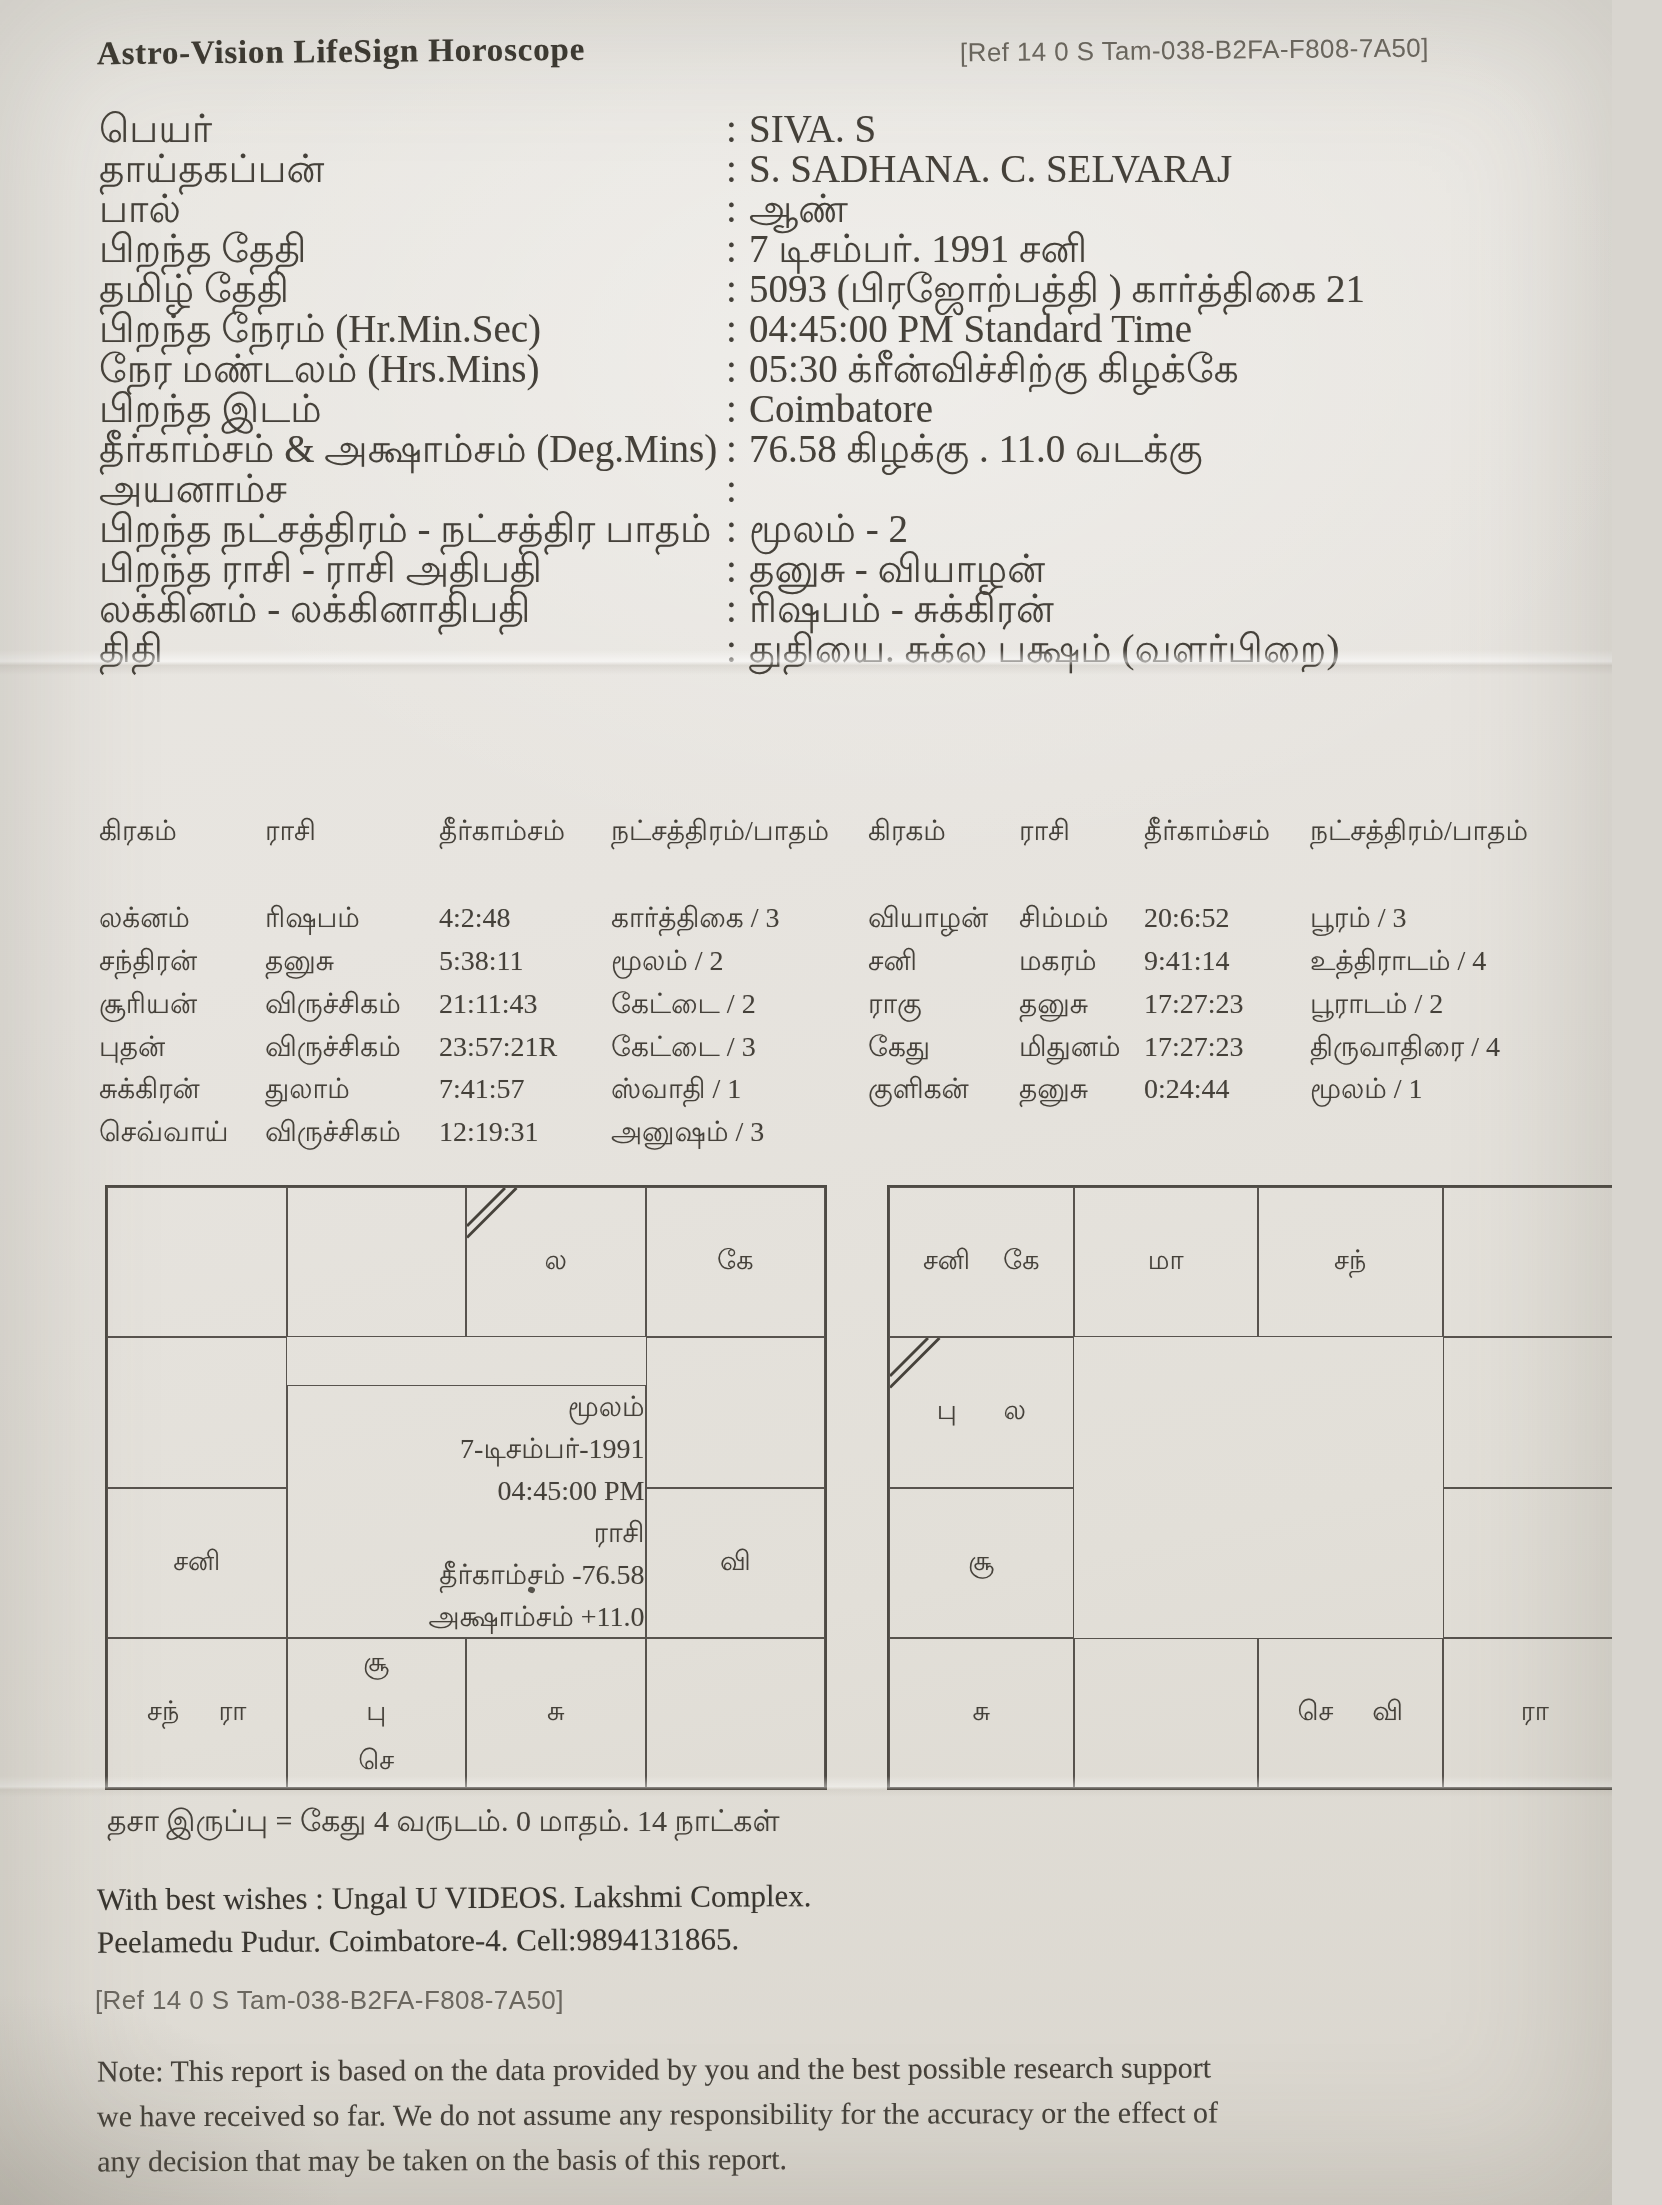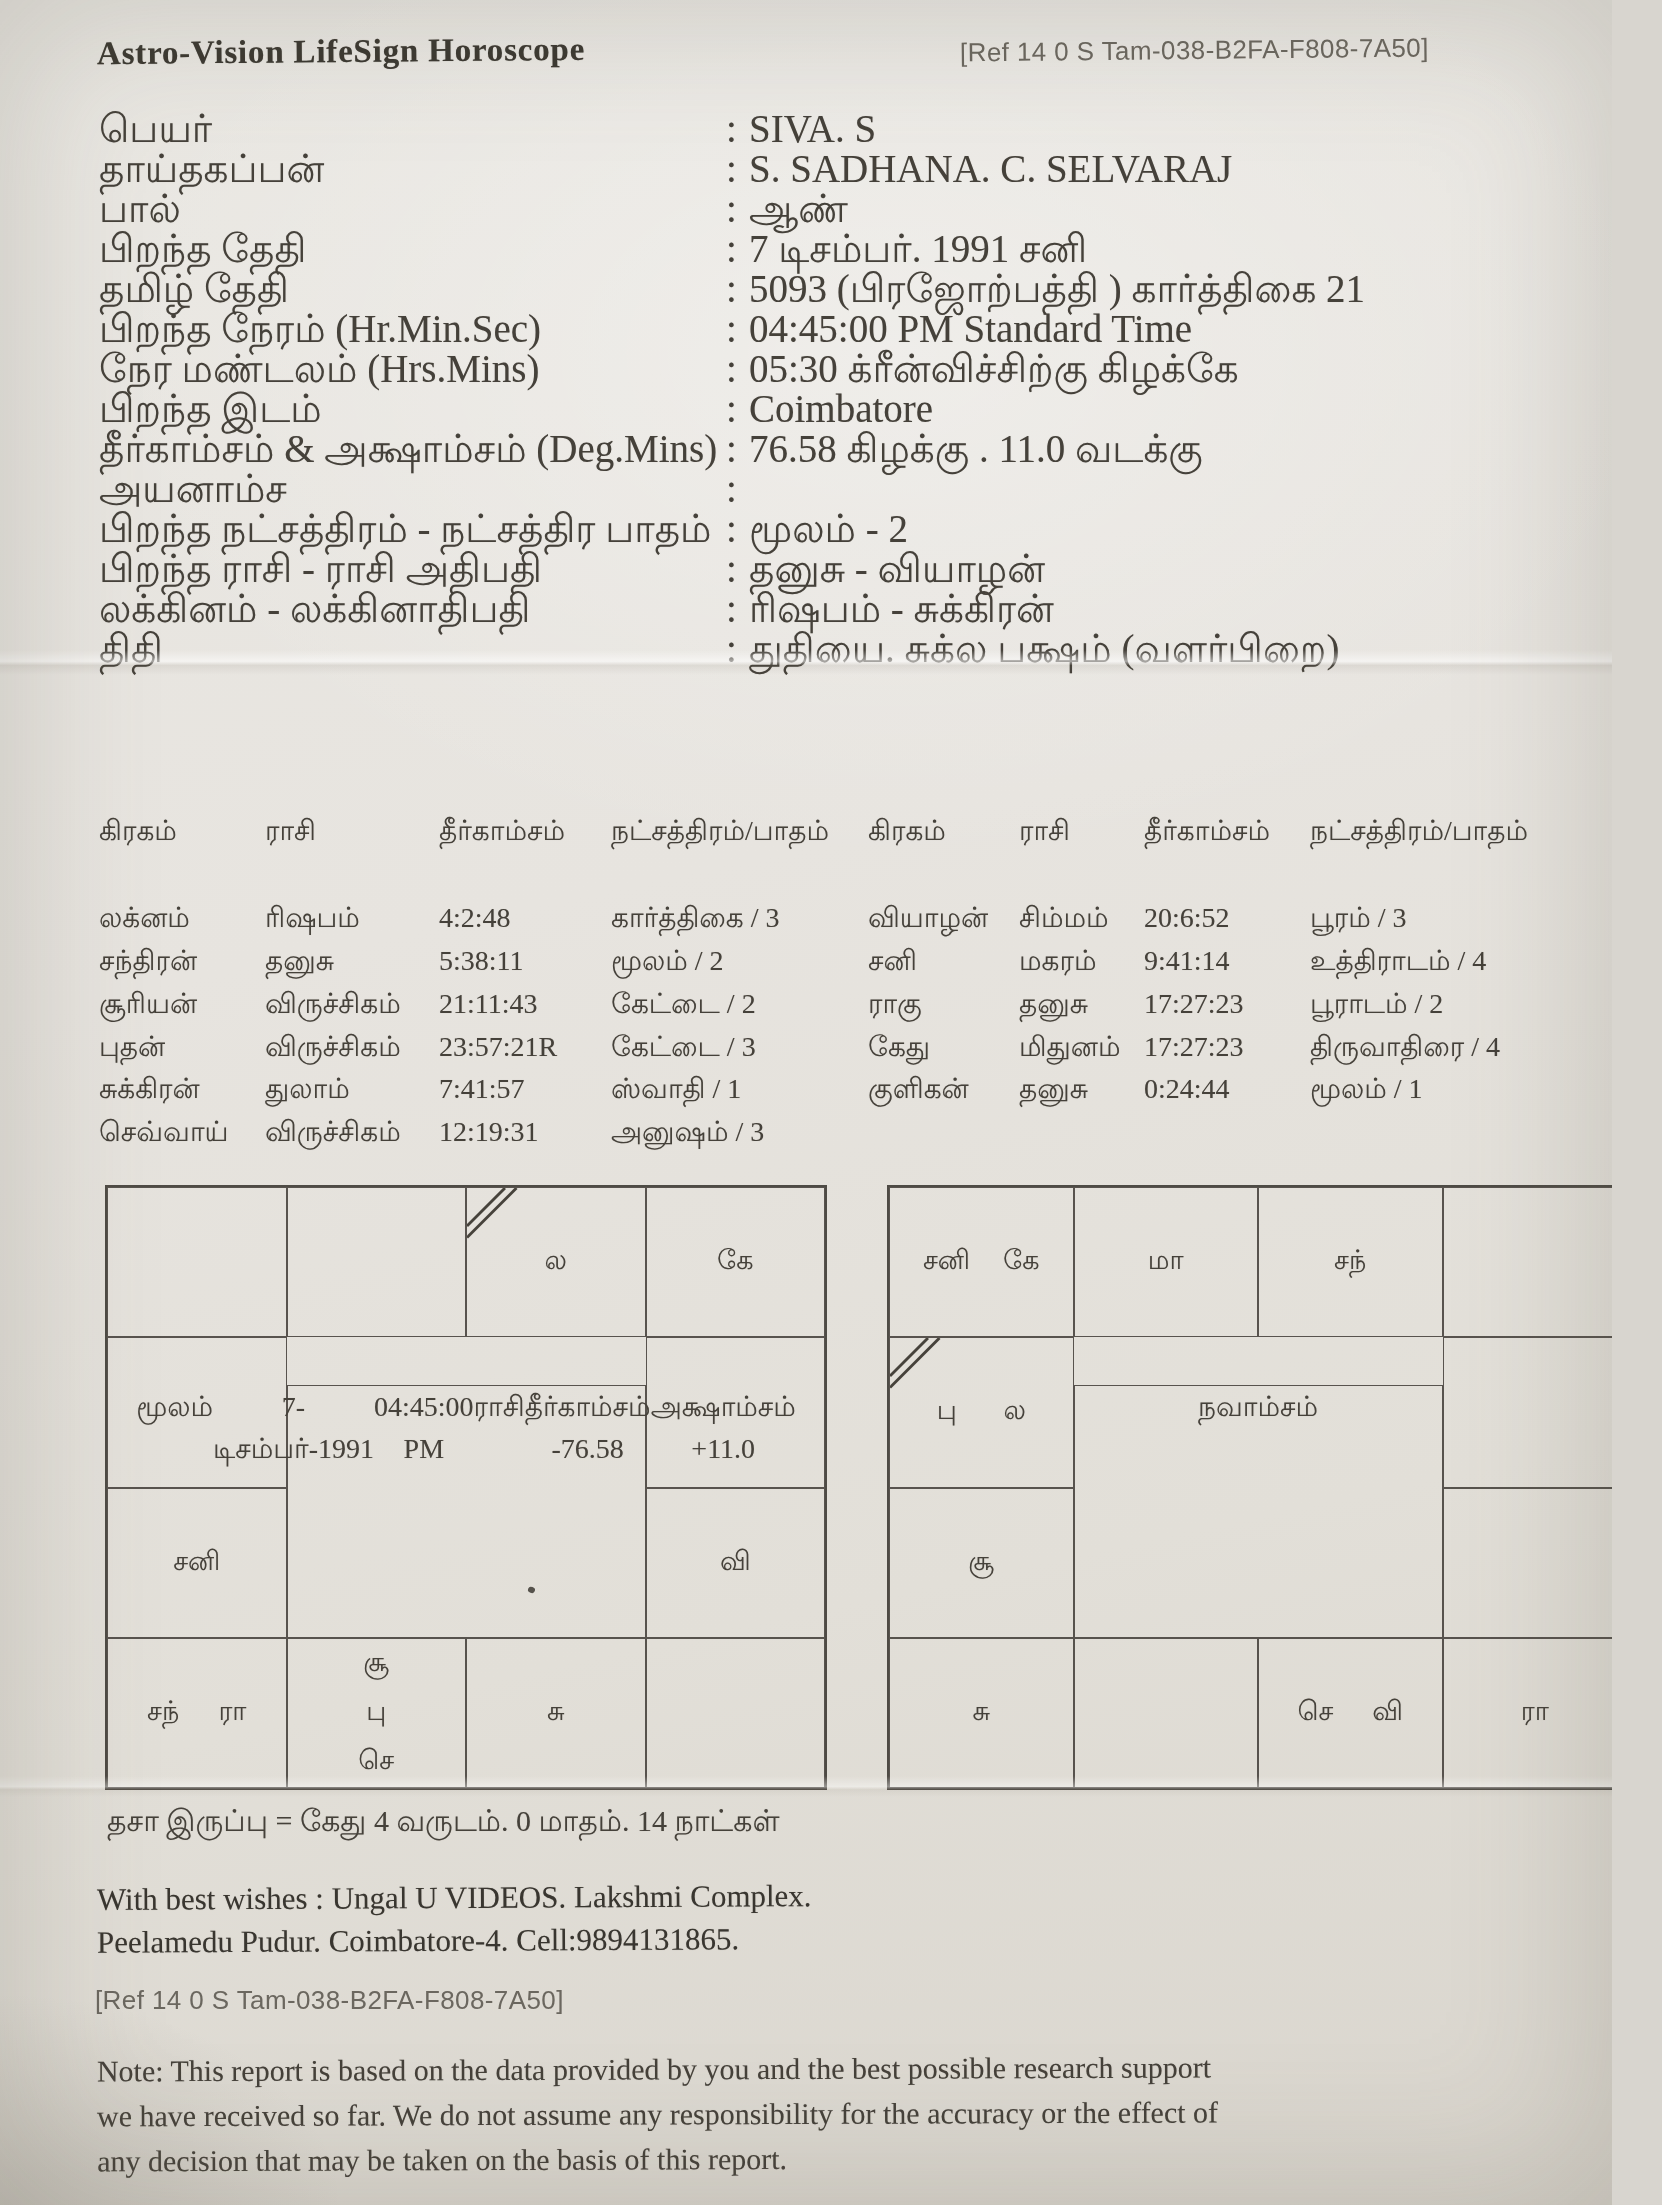--- a/index.html
+++ b/index.html
@@ -51,21 +51,21 @@
   .chart{position:absolute;top:1185px;height:601px;display:grid;
     grid-template-columns:repeat(4,1fr);grid-template-rows:repeat(4,1fr);
     border:2.5px solid rgba(52,48,42,.85);}
   .chart-rasi{left:105px;width:718px;}
   .chart-nav{left:887px;width:738px;}
   .hcell{border:1.2px solid rgba(52,48,42,.8);position:relative;
     display:flex;align-items:center;justify-content:center;font-size:27px;}
   .hcell.spread{justify-content:space-evenly;}
   .hcell.stack{flex-direction:column;justify-content:center;gap:15px;}
   .ccell{border:1.2px solid rgba(52,48,42,.8);grid-area:2/2/4/4;position:relative;
-    display:flex;flex-direction:row;align-items:flex-start;justify-content:center;
+    display:flex;flex-direction:column;align-items:flex-end;justify-content:center;
     font-size:28px;line-height:42px;text-align:center;margin-top:48px;}
   .lagna-mark{position:absolute;top:0;left:0;width:66px;height:66px;pointer-events:none;}
   .speck{position:absolute;left:240px;top:201px;width:7.4px;height:5.8px;border-radius:50%;
     background:rgba(50,46,40,.8);transform:rotate(20deg);}
 
   .dasa-line{position:absolute;left:107px;top:1804px;font-size:30px;white-space:nowrap;}
   .wishes1{position:absolute;left:97px;top:1880px;font-size:31px;white-space:nowrap;transform:rotate(-.3deg);}
   .wishes2{position:absolute;left:97px;top:1923px;font-size:31px;white-space:nowrap;transform:rotate(-.3deg);}
   .ref-bottom{position:absolute;left:95px;top:1985px;font-size:26px;
     font-family:"Liberation Sans","DejaVu Sans",sans-serif;letter-spacing:0.4px;}
@@ -310,23 +310,20 @@
       <span>சு</span>
     </div>
     <div class="hcell" style="grid-area:4/2"></div>
     <div class="hcell spread" style="grid-area:4/3">
       <span>செ</span>
       <span>வி</span>
     </div>
     <div class="hcell" style="grid-area:4/4">
       <span>ரா</span>
     </div>
-    <div class="ccell">
-      <div>நவாம்சம்</div>
-    </div>
   </div>
 
   <div class="dasa-line ink">தசா இருப்பு = கேது 4 வருடம். 0 மாதம். 14 நாட்கள்</div>
 
   <div class="wishes1 ink-dark">With best wishes : Ungal U VIDEOS. Lakshmi Complex.</div>
   <div class="wishes2 ink-dark">Peelamedu Pudur. Coimbatore-4. Cell:9894131865.</div>
 
   <div class="ref-bottom ink-gray">[Ref 14 0 S Tam-038-B2FA-F808-7A50]</div>
 
   <div class="note ink">

